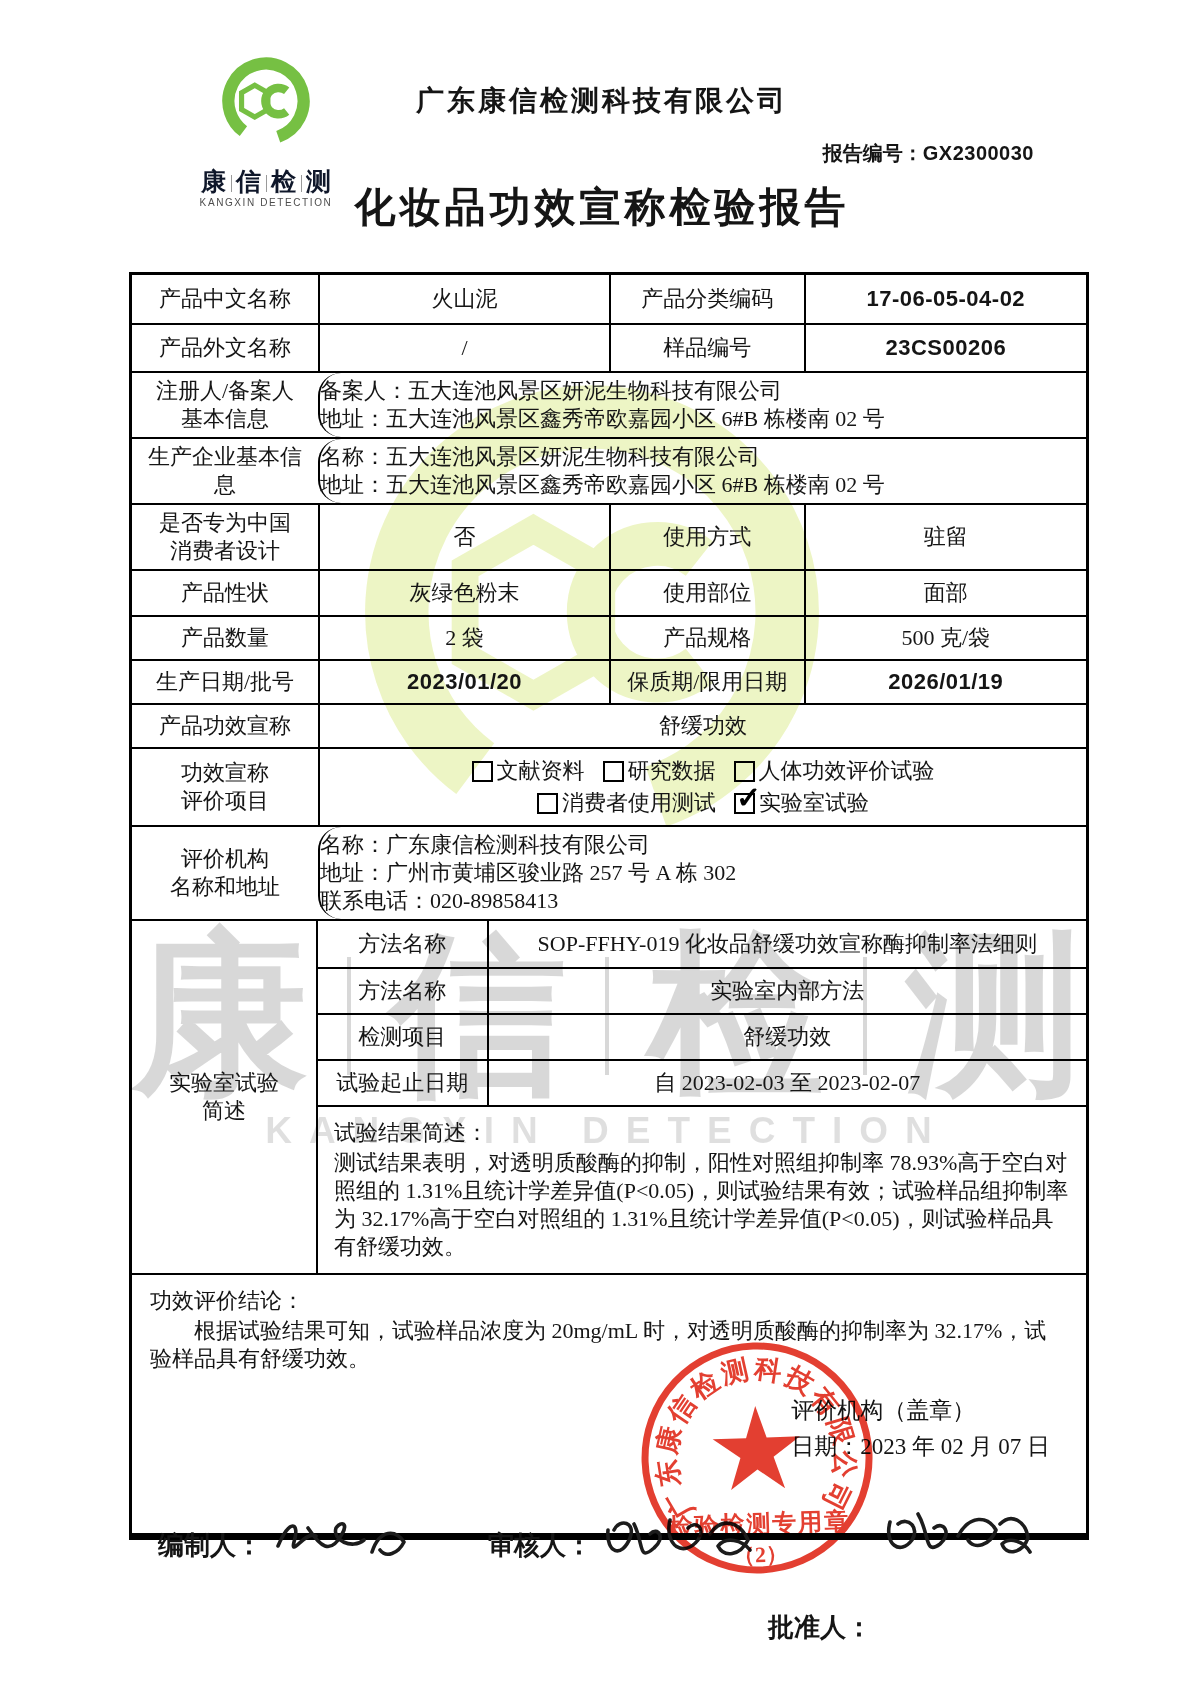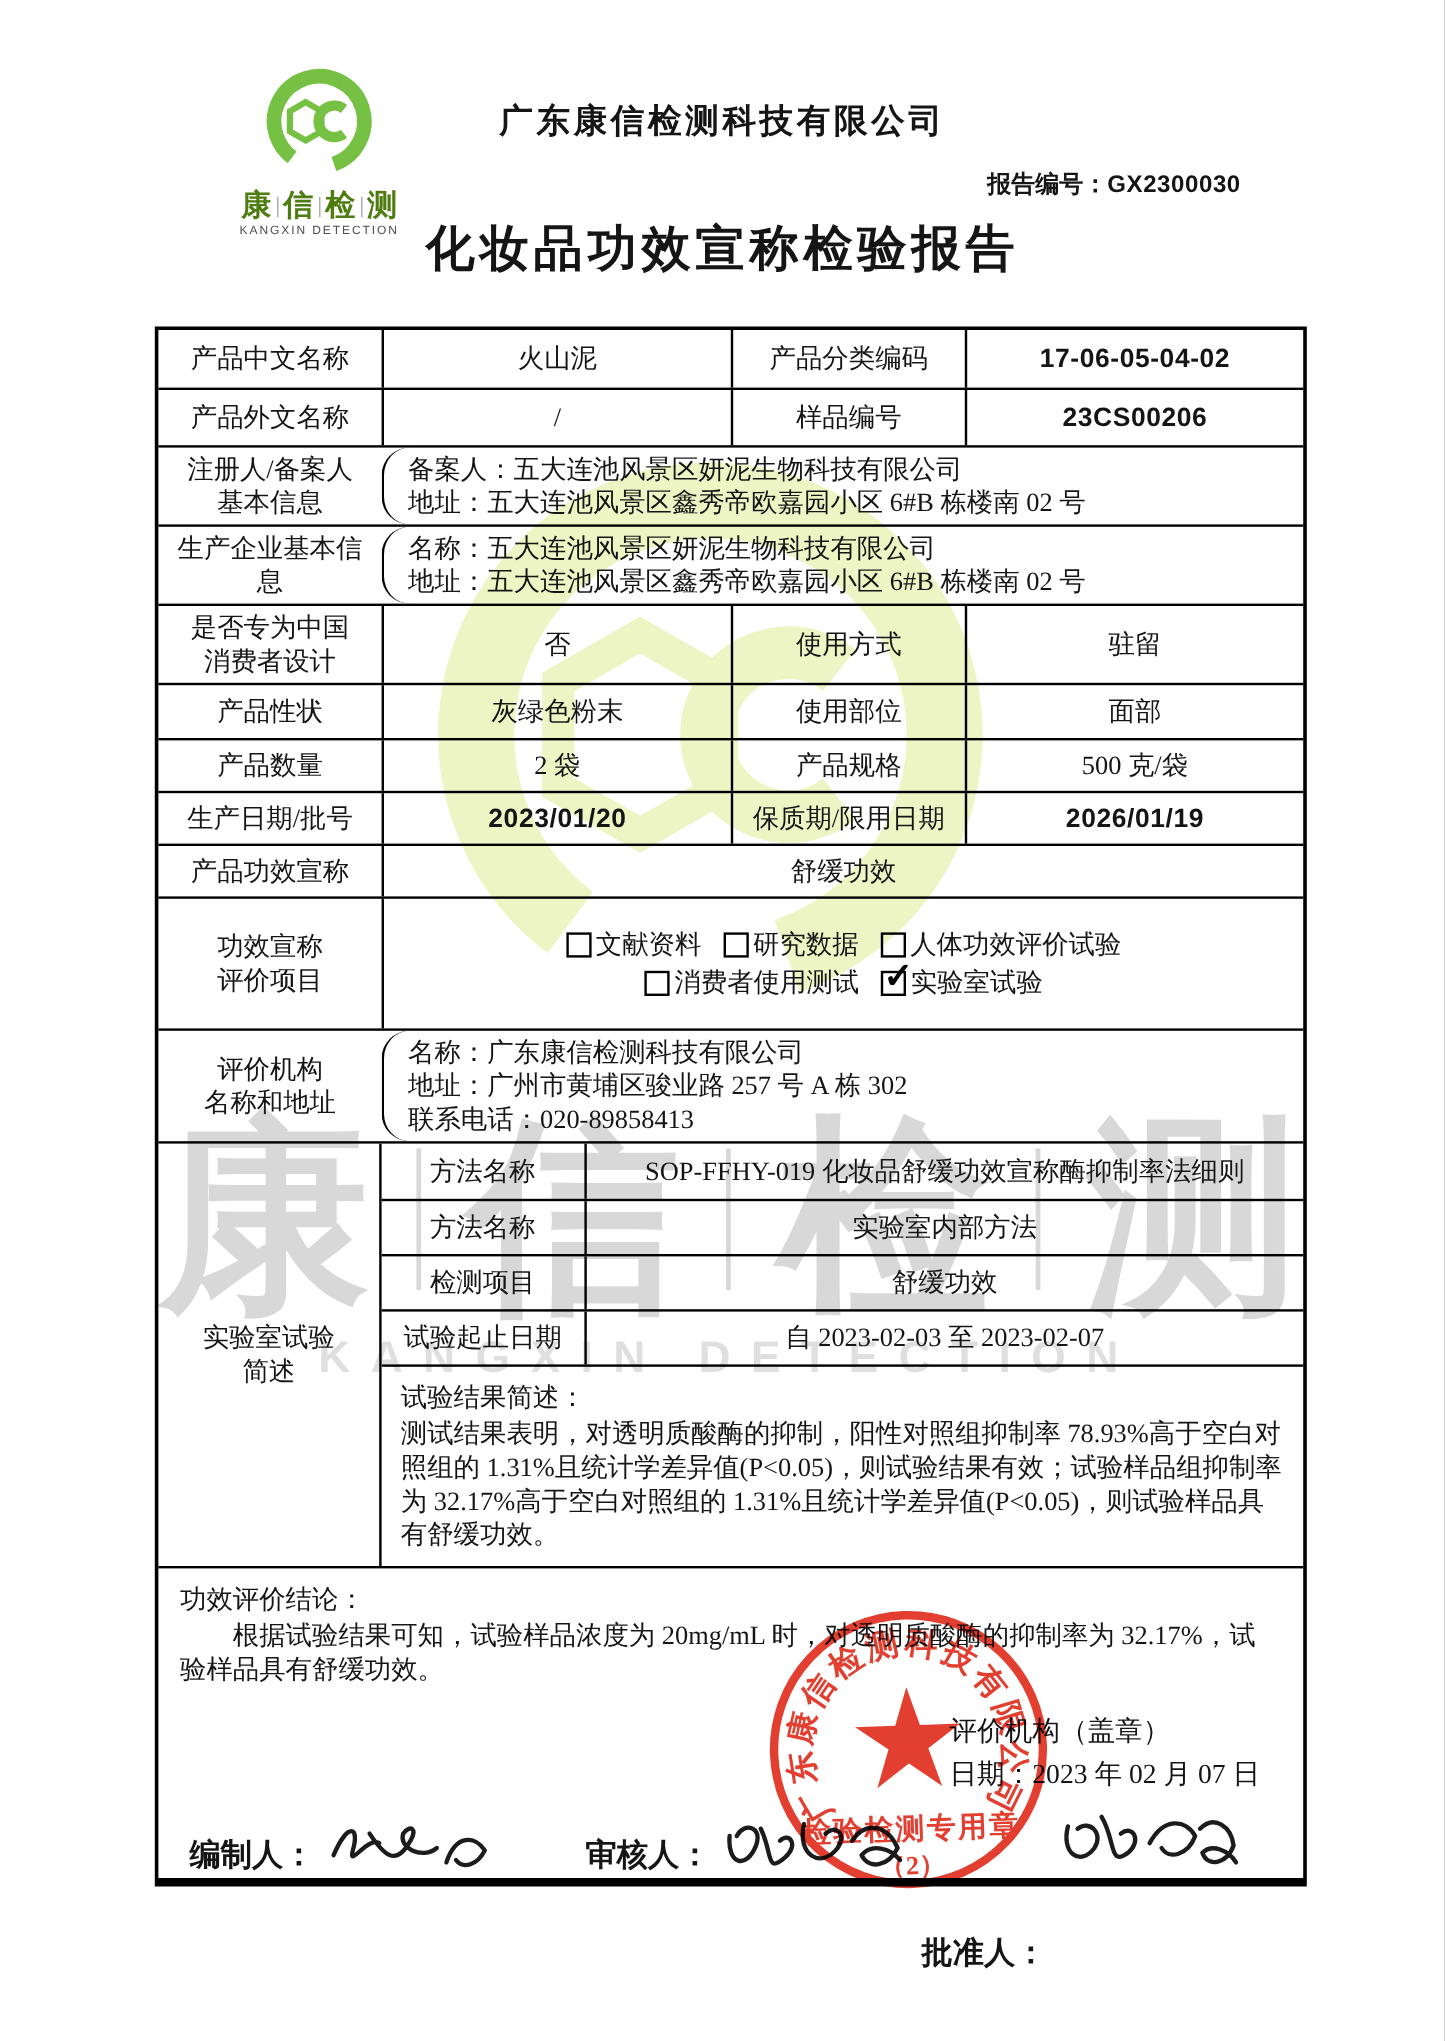--- a/index.html
+++ b/index.html
@@ -6,21 +6,21 @@
   html,body { background:#888; }
   .page {
     position:relative; width:1204px; height:1701px; margin:0 auto;
     background:#ffffff; overflow:hidden;
     font-family:"Liberation Serif", serif; color:#151515;
   }
 
   
   .logo { position:absolute; left:178px; top:56px; width:176px; text-align:center; z-index:2; }
   .logo svg { width:94px; height:94px; }
-  .logo-brand { margin-top:4px; font-size:25px; font-weight:bold; color:#4d7c0f; line-height:26px; white-space:nowrap; }
+  .logo-brand { margin-top:15px; font-size:25px; font-weight:bold; color:#0f172a; line-height:26px; white-space:nowrap; }
   .logo-ch { display:inline-block; }
   .logo-ch + .logo-ch::before { content:""; display:inline-block; width:1px; height:17px; background:#9a9a9a; margin:0 4px 0 5px; vertical-align:-2px; }
   .logo-latin { font-size:10px; letter-spacing:1.6px; color:#4d4d4d; font-family:"Liberation Sans", sans-serif; margin-top:2px; }
 
   .company-name { position:absolute; top:82px; left:0; width:100%; text-align:center;
     font-size:28px; font-weight:bold; letter-spacing:3px; z-index:2; }
   .report-no { position:absolute; top:140px; right:170px; font-size:20px; font-weight:bold; z-index:2; }
   .report-no .num { font-family:"Liberation Sans", sans-serif; }
   .doc-title { position:absolute; top:180px; left:0; width:100%; text-align:center;
     font-size:41px; font-weight:bold; letter-spacing:4px; z-index:2; }
@@ -40,28 +40,28 @@
     position:absolute; left:129px; top:272px; width:960px; z-index:1;
     border:3px solid #000; border-bottom-width:7px;
     display:flex; flex-direction:column; font-size:22px; line-height:28px;
   }
   .tr { display:flex; border-top:2px solid #000; }
   .tr:first-child { border-top:0; }
   .td { display:flex; align-items:center; justify-content:center; text-align:center; padding:4px 10px; }
   .td + .td { border-left:2px solid #000; }
   .c1 { width:19.5%; } .c2 { width:30.5%; } .c3 { width:20.4%; } .c4 { width:29.6%; }
   .cspan { width:80.5%; }
-  .left { justify-content:flex-start; text-align:left; padding-left:20px; }
+  .left { justify-content:flex-start; text-align:left; padding-left:0; }
   .ml { white-space:pre-line;border-radius:23px; }
   .num { font-family:"Liberation Sans", sans-serif; font-weight:bold; letter-spacing:0.5px; }
   .h48{min-height:48px;} .h64{min-height:64px;} .h62{min-height:62px;} .h46{min-height:46px;}
   .h44{min-height:44px;} .h76{min-height:76px;} .h86{min-height:86px;}
 
   
-  .eval { flex-direction:column; gap:4px; padding:24px 10px; }
+  .eval { flex-direction:column; gap:4px; padding:8px 10px; }
   .cb-line { display:flex; justify-content:center; align-items:center; }
   .cb { display:inline-flex; align-items:center; margin:0 9px; white-space:nowrap; }
   .box { position:relative; display:inline-block; width:21px; height:21px; border:2px solid #000; margin-right:4px; flex:none; }
   .box .tick { position:absolute; left:0px; top:-12px; font-size:30px; font-weight:bold; color:#000; line-height:30px; }
 
   
   .lab-row { display:flex; border-top:2px solid #000; }
   .lab-label { width:19.5%; border-right:2px solid #000; display:flex; align-items:center;
     justify-content:center; text-align:center; white-space:pre-line; padding:6px; }
   .lab-body { width:80.5%; display:flex; flex-direction:column; }

